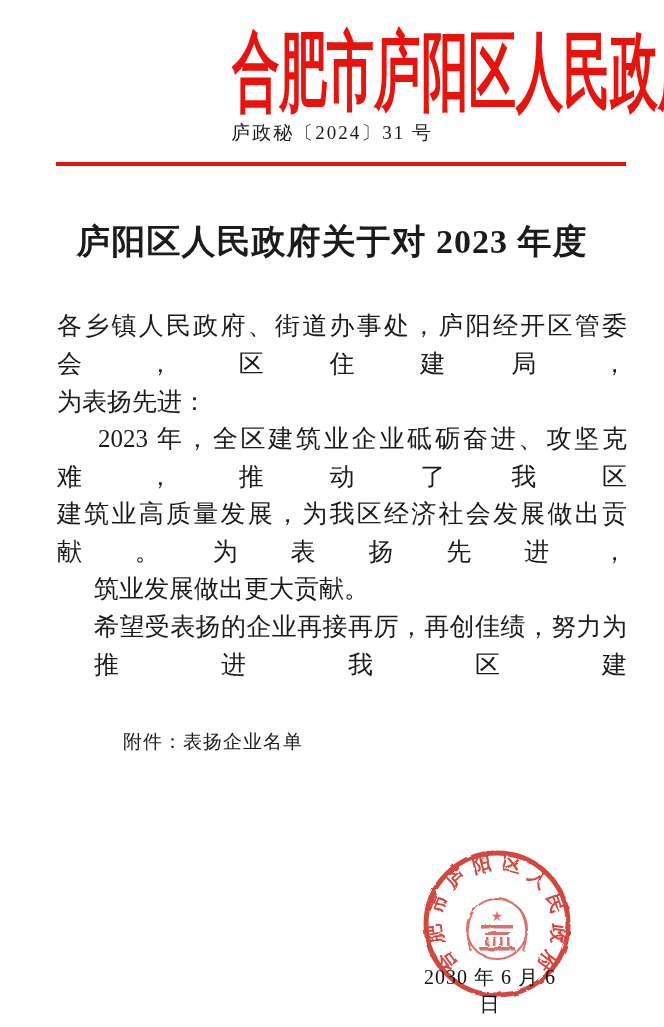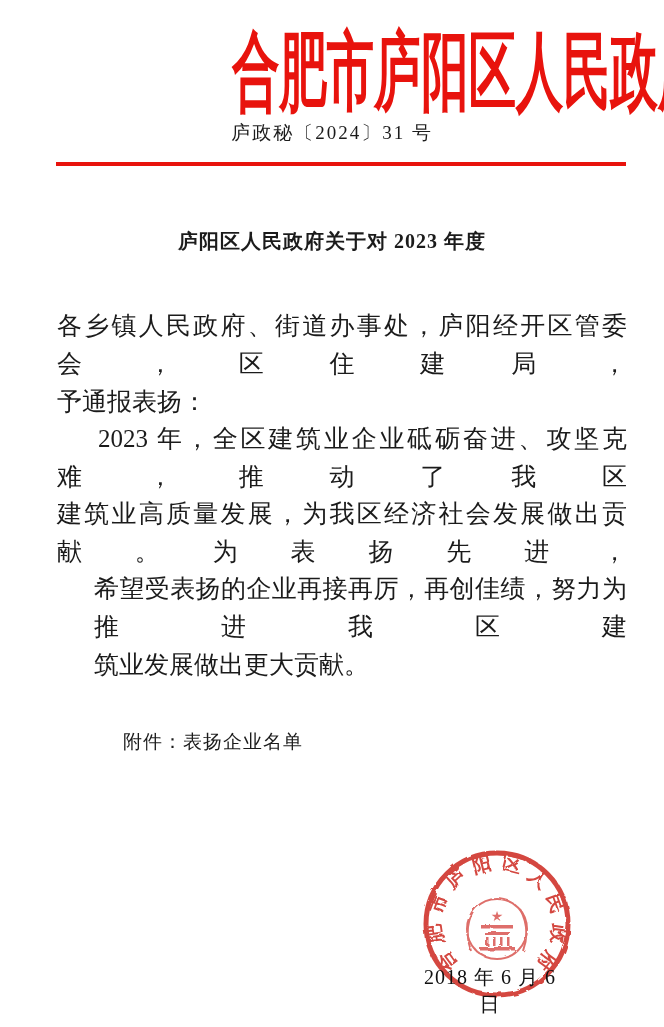--- a/index.html
+++ b/index.html
@@ -34,21 +34,21 @@
   }
   .rule{
     width:570px;height:4px;
     background:var(--accent-red);
     margin:16px 0 0 56px;
   }
   .title{
     margin:56px 0 0 0;
     text-align:center;
     font-weight:700;
-    font-size:20px;
+    font-size:34px;
     line-height:39px;
     letter-spacing:1px;
   }
   .doc-body{
     margin:46px 0 0 57px;
     width:570px;
     font-size:25px;
     line-height:37.6px;
   }
   .para{margin:0;}
@@ -102,29 +102,29 @@
 
   <div class="rule"></div>
 
   <div class="title">
     <span>庐阳区人民政府关于对 2023 年度</span><br>
   </div>
 
   <div class="doc-body" id="doc-body">
       <div class="para">
         <div class="line fill">各乡镇人民政府、街道办事处，庐阳经开区管委会，区住建局，</div>
-        <div class="line">予通报表扬：</div>
+        <div class="line">为表扬先进：</div>
       </div>
       <div class="para">
         <div class="line fill indent">2023 年，全区建筑业企业砥砺奋进、攻坚克难，推动了我区</div>
         <div class="line fill">建筑业高质量发展，为我区经济社会发展做出贡献。为表扬先进，</div>
       </div>
       <div class="para block-indent">
+        <div class="line">筑业发展做出更大贡献。</div>
         <div class="line fill">希望受表扬的企业再接再厉，再创佳绩，努力为推进我区建</div>
-        <div class="line">筑业发展做出更大贡献。</div>
       </div>
     </div>
 
   <div class="attachment">附件：表扬企业名单</div>
 
   <div class="seal">
     <svg viewBox="0 0 152 158" width="152" height="158">
       <defs>
         <filter id="rough" x="-10%" y="-10%" width="120%" height="120%">
           <feTurbulence type="fractalNoise" baseFrequency="0.12" numOctaves="2" result="n"></feTurbulence>
@@ -157,15 +157,15 @@
             <rect x="86" y="92" width="2.5" height="9"></rect>
             <rect x="58" y="102" width="36" height="3.5"></rect>
           </g>
           <path d="M 50,106 Q 42,84 53,64" fill="none" stroke="#cf2f26" stroke-width="2"></path>
           <path d="M 102,106 Q 110,84 99,64" fill="none" stroke="#cf2f26" stroke-width="2"></path>
         </g>
       </g>
     </svg>
   </div>
 
-  <div class="date">2018 年 6 月 6 日</div>
+  <div class="date">2030 年 6 月 6 日</div>
 
 </div>
 
 </body></html>

